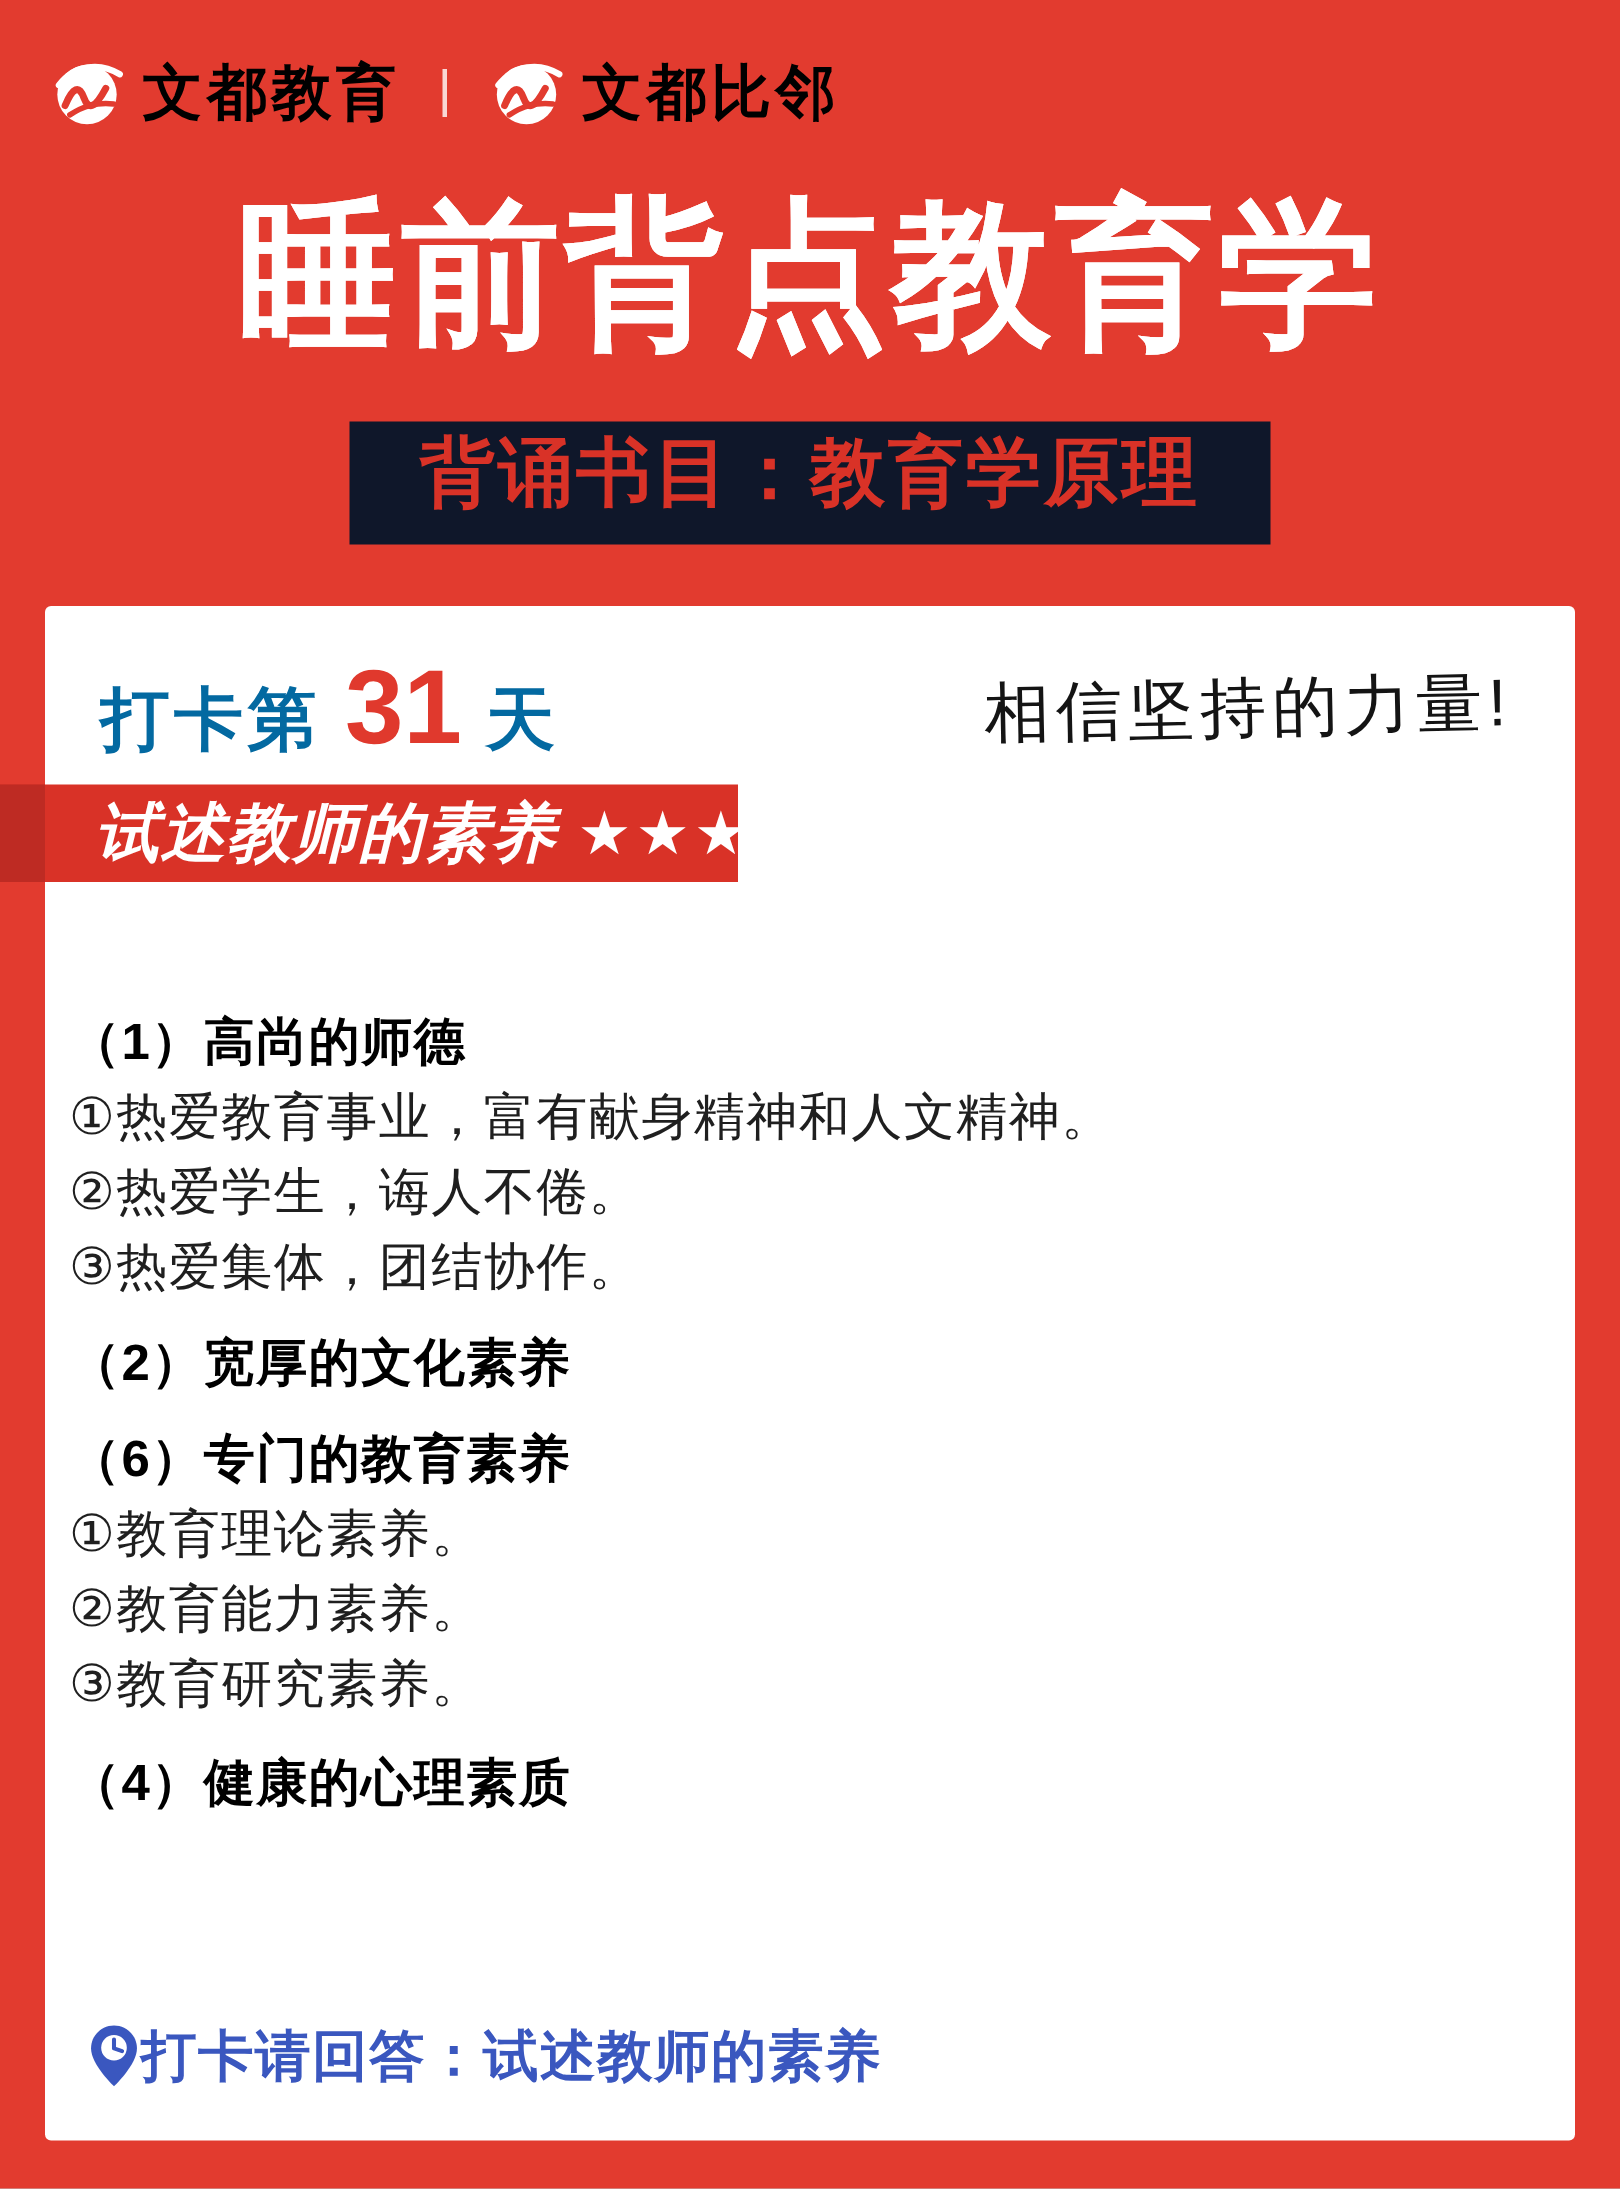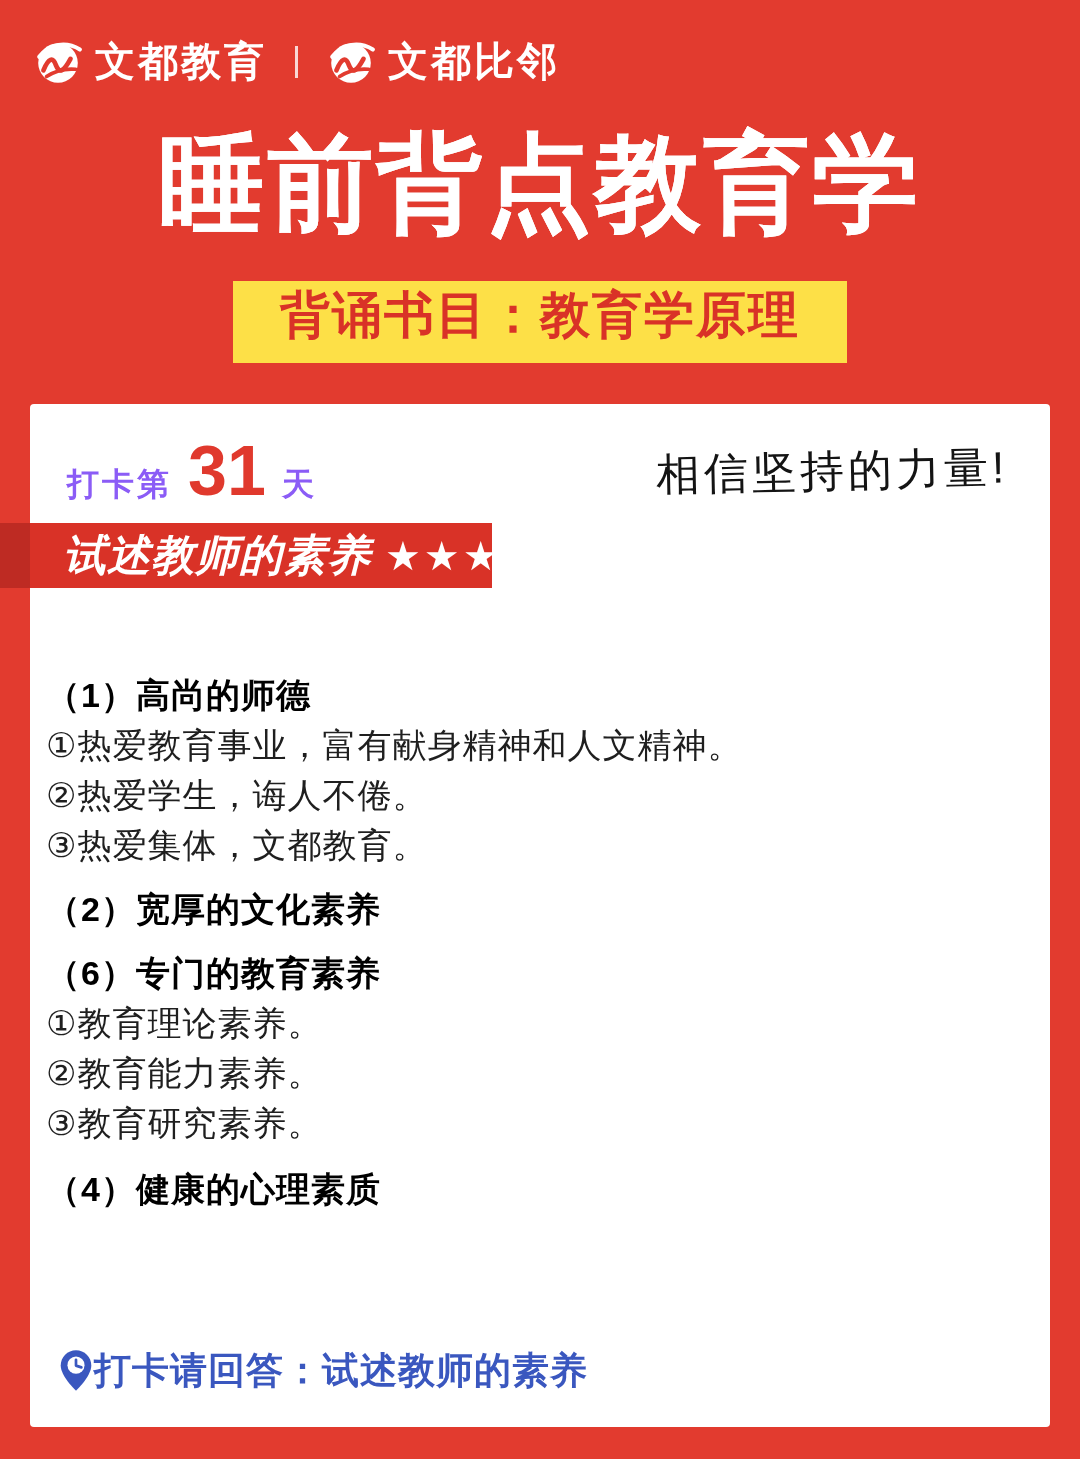--- a/index.html
+++ b/index.html
@@ -25,55 +25,55 @@
   }
   
   .brand-row{
     position:absolute;left:33px;top:34px;
     display:flex;align-items:center;
     color:#fff;
   }
   .brand{display:flex;align-items:center;gap:12px;}
   .brand-icon{width:50px;height:50px;display:block;}
   .brand-name{
-    font-size:40px;font-weight:800;letter-spacing:3px;color:#ffffff;
+    font-size:40px;font-weight:800;letter-spacing:3px;color:#000000;
   }
   .brand-divider{
     width:3px;height:32px;background:rgba(255,255,255,.8);
     margin:0 28px;
   }
   
   .main-title{
     position:absolute;top:122px;left:0;width:100%;margin:0;
     text-align:center;color:#fff;
     font-size:106px;font-weight:900;letter-spacing:3px;line-height:122px;
     text-shadow:0 0 0 #fff;
   }
   
   .subtitle-box{
     position:absolute;top:281px;left:50%;transform:translateX(-50%);
     width:614px;height:82px;line-height:68px;
-    background:#fde047;text-align:center;white-space:nowrap;
+    background:#0f172a;text-align:center;white-space:nowrap;
   }
   .subtitle-box span{
     color:var(--banner-red,#D93227);
     font-size:50px;font-weight:800;letter-spacing:2px;
   }
   
   .card{
     position:absolute;left:30px;top:404px;width:1020px;height:1023px;
     background:#fff;border-radius:4px;
   }
   
   .checkin-row{
     position:absolute;top:30px;left:37px;right:42px;
     display:flex;align-items:baseline;white-space:nowrap;
   }
   .checkin-prefix,.checkin-suffix{
-    font-size:32px;font-weight:800;color:#8b5cf6;letter-spacing:3px;
+    font-size:46px;font-weight:800;color:#0369a1;letter-spacing:3px;
   }
   .checkin-day{
     font-size:70px;font-weight:700;color:var(--day-red,#E0392D);
     margin:0 16px;line-height:74px;
   }
   .motto{
     margin-left:auto;
     font-size:44px;font-weight:500;color:#141414;
     letter-spacing:4px;transform:rotate(-1.2deg);
     align-self:center;
@@ -175,21 +175,21 @@
       <span class="banner-fold"></span>
       <span class="topic-title">试述教师的素养</span>
       <span class="topic-stars">★★★</span>
     </div>
 
 
     <div class="content">
       <p class="heading">（1）高尚的师德</p>
       <p class="item">①热爱教育事业，富有献身精神和人文精神。</p>
       <p class="item">②热爱学生，诲人不倦。</p>
-      <p class="item">③热爱集体，文都教育。</p>
+      <p class="item">③热爱集体，团结协作。</p>
 
       <p class="heading mt-a">（2）宽厚的文化素养</p>
 
       <p class="heading mt-b">（6）专门的教育素养</p>
       <p class="item">①教育理论素养。</p>
       <p class="item">②教育能力素养。</p>
       <p class="item">③教育研究素养。</p>
 
       <p class="heading mt-c">（4）健康的心理素质</p>
 

